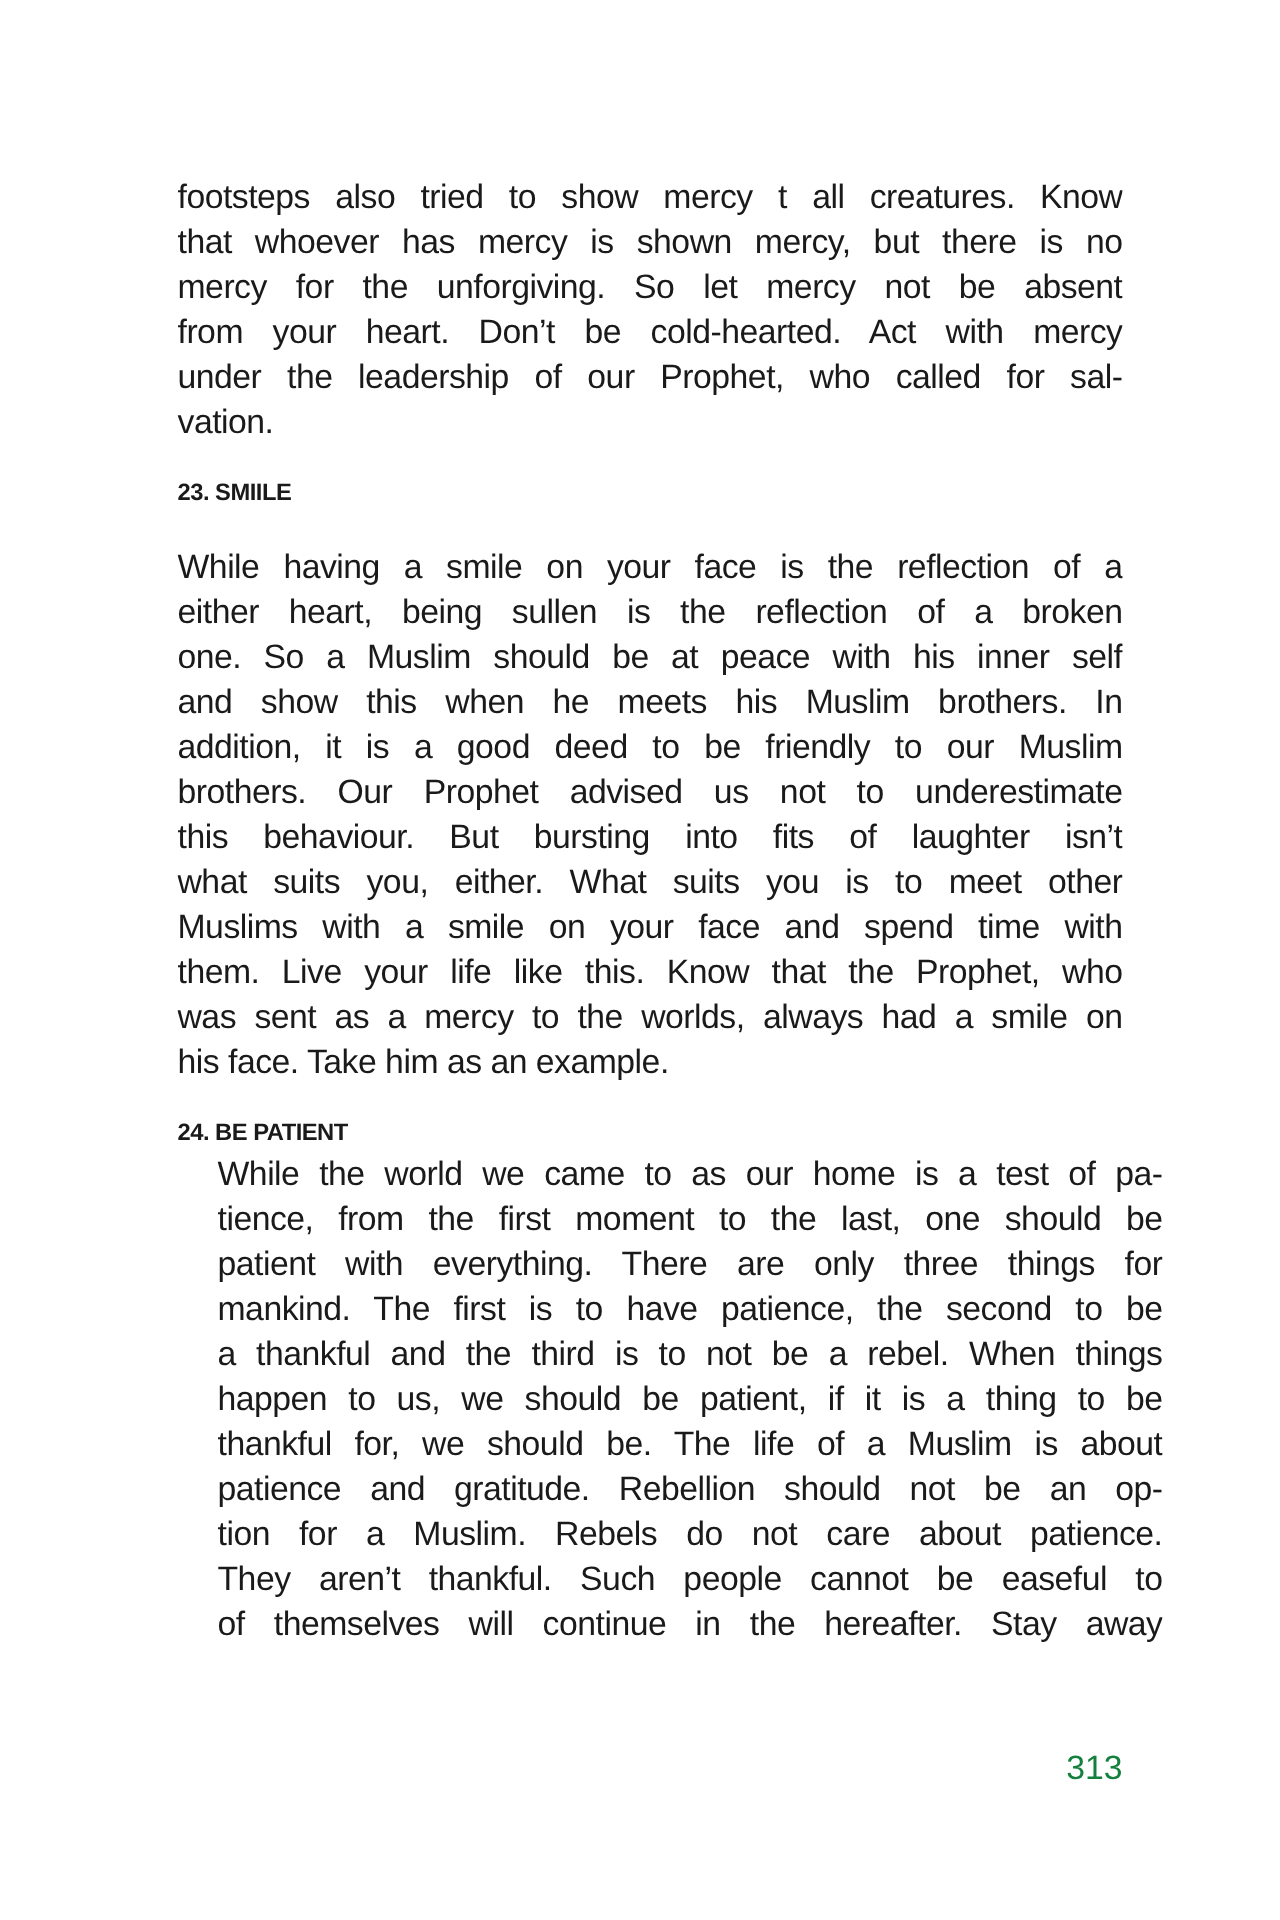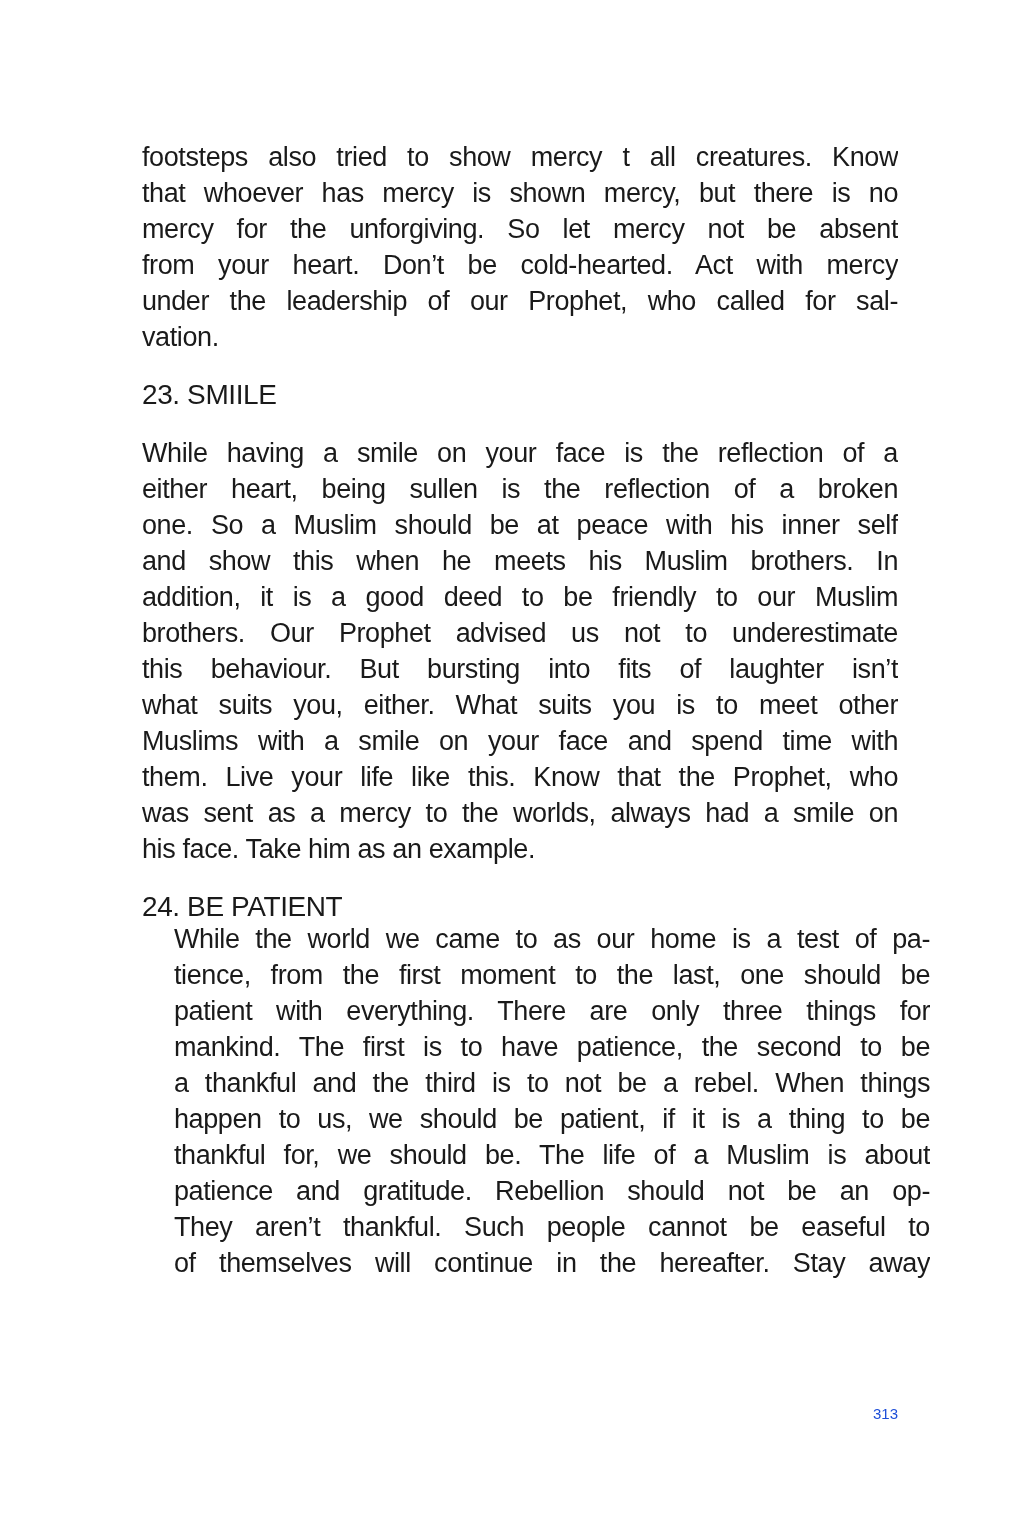--- a/index.html
+++ b/index.html
@@ -38,32 +38,33 @@
       text-align: justify;
       text-align-last: justify;
       overflow: hidden;
     }
     .line.last {
       text-align-last: left;
     }
     .heading {
       position: absolute;
       left: 142px;
-      font-size: 28px;
+      font-size: 19px;
       line-height: 36px;
       letter-spacing: -0.4px;
       white-space: nowrap;
+      font-weight: bold;
     }
     .page-number {
       position: absolute;
       right: 126px;
       top: 1400px;
-      font-size: 15px;
+      font-size: 27px;
       line-height: 28px;
-      color: #1d4ed8;
+      color: #15803d;
       text-align: center;
     }
   </style>
 </head>
 <body>
 
 <div class="page">
 
   <div class="text-block" style="top:139px;">
     <span class="line">footsteps also tried to show mercy t all creatures. Know</span>
@@ -95,19 +96,20 @@
 
   <div class="text-block" style="top:921px;margin-left:32px;">
     <span class="line">While the world we came to as our home is a test of pa-</span>
     <span class="line">tience, from the first moment to the last, one should be</span>
     <span class="line">patient with everything. There are only three things for</span>
     <span class="line">mankind. The first is to have patience, the second to be</span>
     <span class="line">a thankful and the third is to not be a rebel. When things</span>
     <span class="line">happen to us, we should be patient, if it is a thing to be</span>
     <span class="line">thankful for, we should be. The life of a Muslim is about</span>
     <span class="line">patience and gratitude. Rebellion should not be an op-</span>
+    <span class="line">tion for a Muslim. Rebels do not care about patience.</span>
     <span class="line">They aren’t thankful. Such people cannot be easeful to</span>
     <span class="line">of themselves will continue in the hereafter. Stay away</span>
   </div>
 
   <div class="page-number">313</div>
 
 </div>
 
 </body></html>

